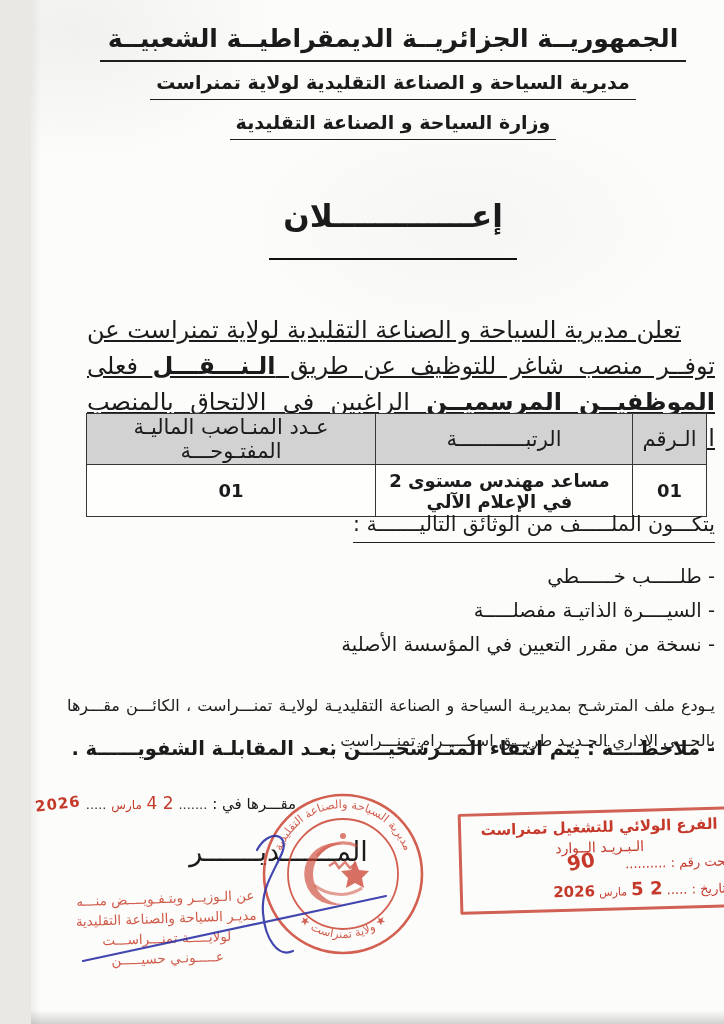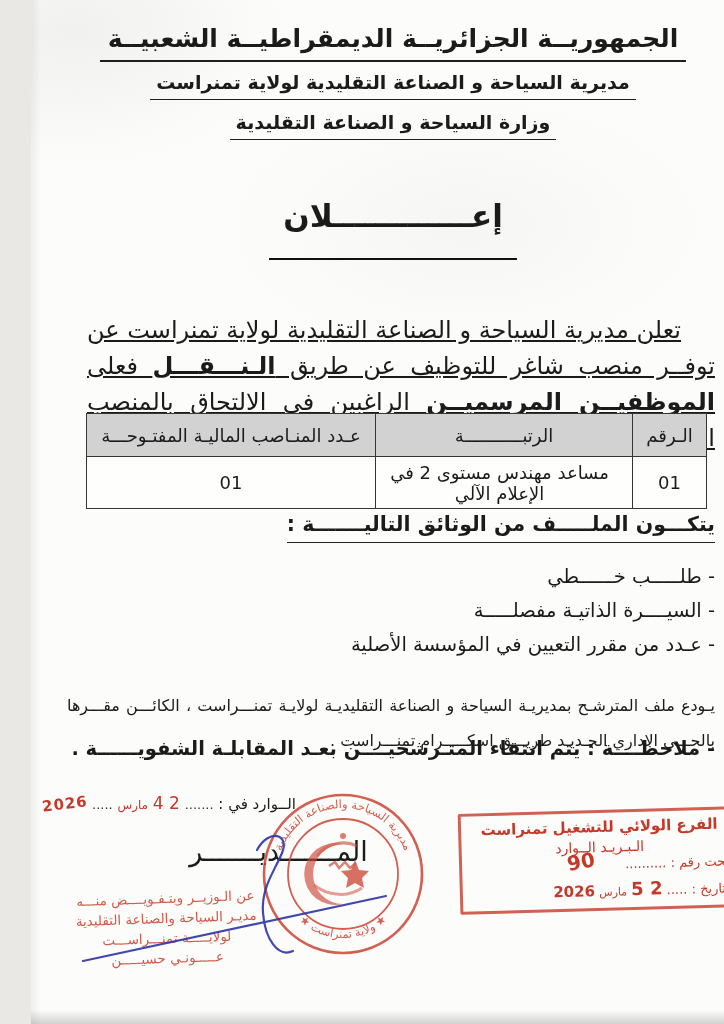--- a/index.html
+++ b/index.html
@@ -20,26 +20,26 @@
   .hdr .l2{display:inline-block;font-size:19px;font-weight:bold;border-bottom:1.6px solid #1e1e1e;padding:0 6px 7px;margin-top:13px;}
   .hdr .l3{display:inline-block;font-size:19px;font-weight:bold;border-bottom:1.6px solid #1e1e1e;padding:0 6px 7px;margin-top:11px;}
   .hdr div{line-height:1;}
   .title-wrap{position:absolute;top:198px;left:0;width:724px;text-align:center;}
   .doc-title{display:inline-block;direction:rtl;font-size:31px;font-weight:bold;border-bottom:2.6px solid #111;padding:0 14px 24px;}
   .intro{position:absolute;top:288px;right:40px;left:56px;direction:rtl;text-align:justify;
          font-size:24px;line-height:36px;text-indent:34px;text-decoration:underline;}
   .b{font-weight:bold;}
   table.positions{position:absolute;top:413px;left:55px;width:620px;border-collapse:collapse;direction:rtl;
          font-size:18px;table-layout:fixed;}
-  table.positions th,table.positions td{border:1.4px solid #363636;text-align:center;vertical-align:middle;}
-  table.positions th{background:#d2d2d2;height:40px;font-weight:normal;font-size:18px;}
+  table.positions th,table.positions td{border:1.4px solid #363636;text-align:center;vertical-align:middle;font-weight:bold;}
+  table.positions th{background:#d2d2d2;height:40px;font-weight:normal;font-size:21px;}
   table.positions td{height:49px;background:rgba(255,255,255,.5);}
   td.rank-cell{text-align:right;padding-right:10px;}
   .col-num{width:74px;} .col-rank{width:257px;} .col-count{width:289px;}
-  .docs-heading{position:absolute;top:512px;right:40px;direction:rtl;font-size:20.5px;font-weight:bold;
+  .docs-heading{position:absolute;top:512px;right:40px;direction:rtl;font-size:20.5px;font-weight:normal;
          border-bottom:1.9px solid #222;padding-bottom:6px;}
   .docs-list{position:absolute;top:560px;right:40px;direction:rtl;text-align:right;font-size:19.5px;line-height:34px;}
   .deposit{position:absolute;top:672px;right:40px;left:36px;direction:rtl;text-align:justify;font-size:16px;line-height:35px;}
   .note{position:absolute;top:737px;right:40px;left:36px;direction:rtl;font-size:19.5px;font-weight:bold;}
   .dateline{position:absolute;top:793px;left:50px;width:215px;direction:rtl;font-size:15px;white-space:nowrap;}
   .dateline .dots{color:#333;letter-spacing:1px;font-size:13px;}
   .red{color:#c5392b;}
   .stamp-day{font-size:17px;font-weight:normal;letter-spacing:3px;}
   .stamp-month{font-size:12px;}
   .stamp-year{display:inline-block;font-size:15px;font-weight:bold;transform:rotate(-7deg);letter-spacing:1px;}
@@ -99,29 +99,29 @@
         <td class="rank-cell">مساعد مهندس مستوى 2 في الإعلام الآلي</td>
         <td>01</td>
       </tr>
     </tbody>
   </table>
 
   <div class="docs-heading">يتكـــون الملـــــف من الوثائق التاليـــــــة :</div>
   <div class="docs-list">
     <div>- طلـــــب خــــــطي</div>
     <div>- السيــــرة الذاتيـة مفصلـــــة</div>
-    <div>- عـدد من مقرر التعيين في المؤسسة الأصلية</div>
+    <div>- نسخة من مقرر التعيين في المؤسسة الأصلية</div>
   </div>
 
   <p class="deposit">يـودع ملف المترشـح بمديريـة السياحة و الصناعة التقليديـة لولايـة تمنـــراست ، الكائـــن مقـــرها بالحـــي الاداري الجـديـد طريـــق اسكـــــرام تمنـــراست .</p>
 
   <div class="note">- ملاحظــــة : يتم انتقاء المتـرشحيــــن بعـد المقابلـة الشفويــــــة .</div>
 
   <div class="dateline">
-    <span>الــوارد في :</span>
+    <span>مقـــرها في :</span>
     <span class="dots">.......</span>
     <span class="red stamp-day">2 4</span>
     <span class="red stamp-month">مارس</span>
     <span class="dots">.....</span>
     <span class="red stamp-year">2026</span>
   </div>
 
   <div class="director">المـــــــديـــــــر</div>
 
   <svg class="round-stamp" viewBox="0 0 168 168">

